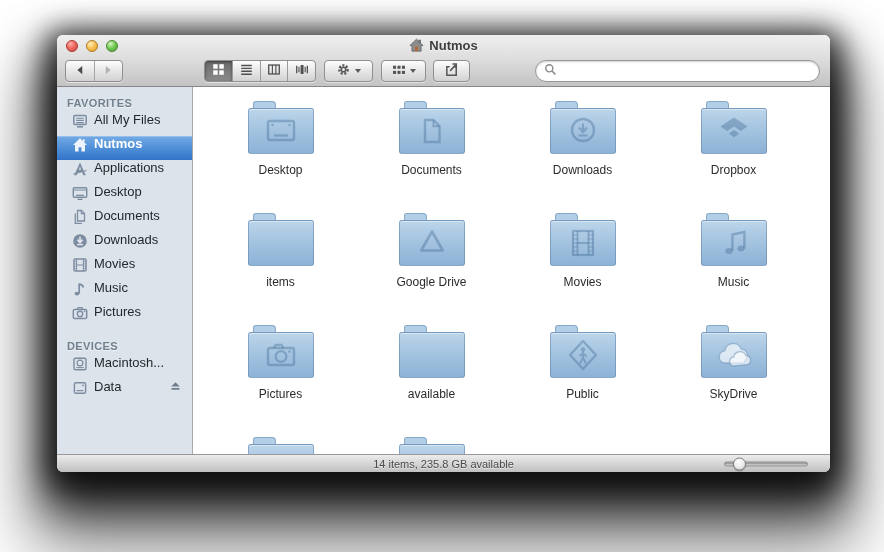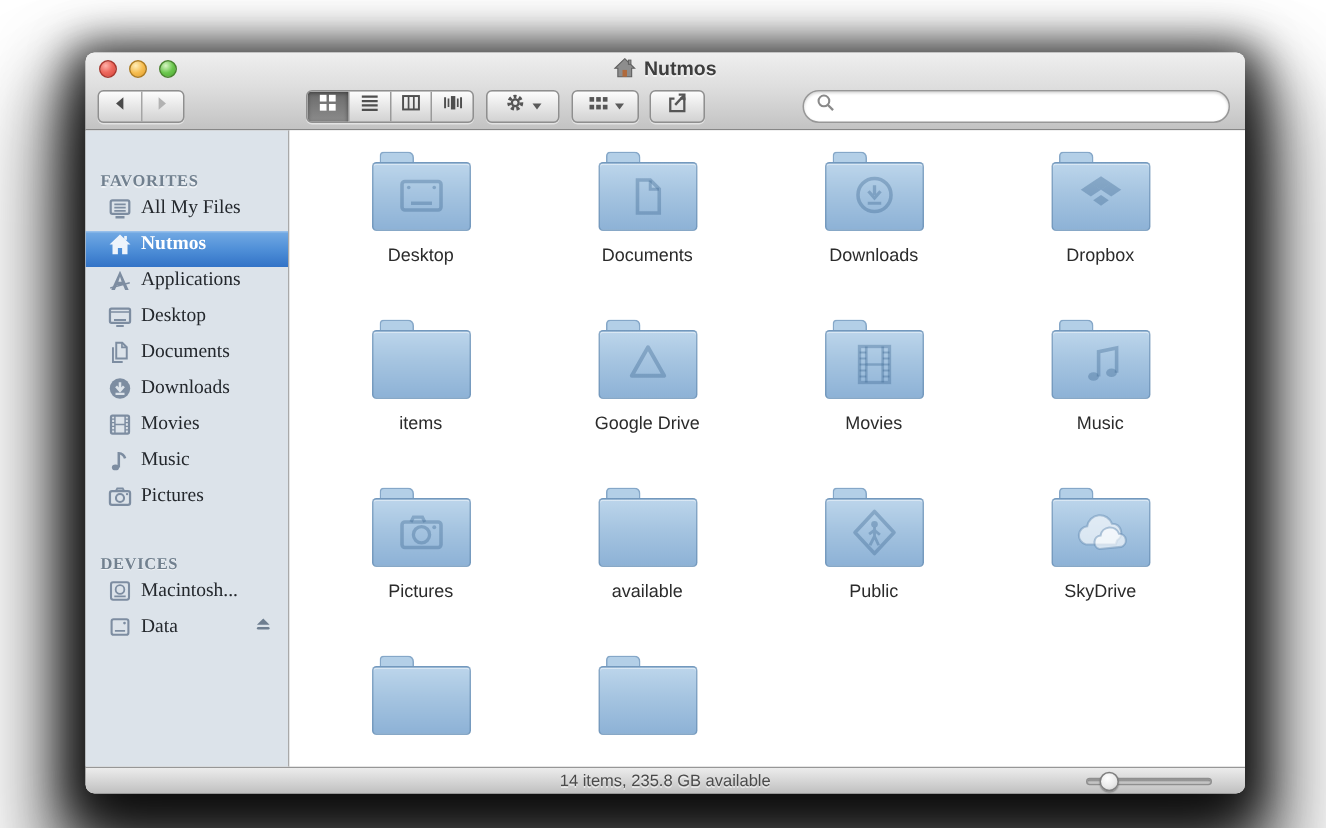--- a/index.html
+++ b/index.html
@@ -1,20 +1,20 @@
 <!DOCTYPE html>
 <html><head>
 <meta charset="utf-8">
 <style>
   * { margin:0; padding:0; box-sizing:border-box; }
   html,body { width:884px; height:552px; background:#ffffff; overflow:hidden;
     font-family:"Liberation Sans","DejaVu Sans",sans-serif; }
 
   .window {
-    position:absolute; left:57px; top:35px; width:773px; height:494px;
+    position:absolute; left:57px; top:35px; width:773px; height:437px;
     border-radius:6px; background:#fff;
     box-shadow: 0 26px 46px 14px rgba(0,0,0,0.82), 0 4px 26px 10px rgba(0,0,0,0.6), 0 60px 70px 26px rgba(0,0,0,0.35);
     display:flex; flex-direction:column;
   }
 
   
   .header {
     height:52px; flex:0 0 52px; border-radius:6px 6px 0 0;
     background:linear-gradient(180deg,#efefef 0%,#dedede 45%,#c3c3c3 100%);
     border-bottom:1px solid #878787; position:relative;
@@ -55,27 +55,27 @@
     background:#fff; border:1px solid #979797; border-radius:12px;
     box-shadow:inset 0 1px 2px rgba(0,0,0,0.18);
     display:flex; align-items:center; padding:0 8px; gap:5px;
   }
   .searchbox input { border:none; outline:none; flex:1; font-size:12px; background:transparent; color:#333; }
 
   
   .wbody { flex:1; display:flex; min-height:0; }
   .sidebar {
     width:136px; flex:0 0 136px; background:#dce3ea; border-right:1px solid #a9a9a9;
-    padding-top:25px; overflow:hidden; font-size:13px; color:#24282d;font-family:Liberation Serif, serif;
+    padding-top:7px; overflow:hidden; font-size:13px; color:#24282d;
   }
   .side-section-title {
     font-size:11px; font-weight:bold; color:#71808f; letter-spacing:0.4px;
     padding:3px 0 3px 10px; text-shadow:0 1px 0 rgba(255,255,255,0.6);
   }
-  .side-section + .side-section { margin-top:21px; }
+  .side-section + .side-section { margin-top:9px; }
   .side-item { height:24px; display:flex; gap:6px; padding-left:14px; position:relative; }
   .side-item .sicon { width:17px; height:17px; flex:0 0 17px; color:#7d8da1; display:flex; align-items:center; justify-content:center; }
   .side-item .sicon svg { display:block; }
   .side-item.selected {
     background:linear-gradient(180deg,#74abe4 0%,#5090d8 50%,#3273c7 100%);
     color:#fff; font-weight:bold; box-shadow:inset 0 1px 0 rgba(255,255,255,0.25);
   }
   .side-item.selected .sicon { color:#eef4fb; }
   .side-item .eject { position:absolute; right:10px; color:#6e7e90; display:flex; }
 

